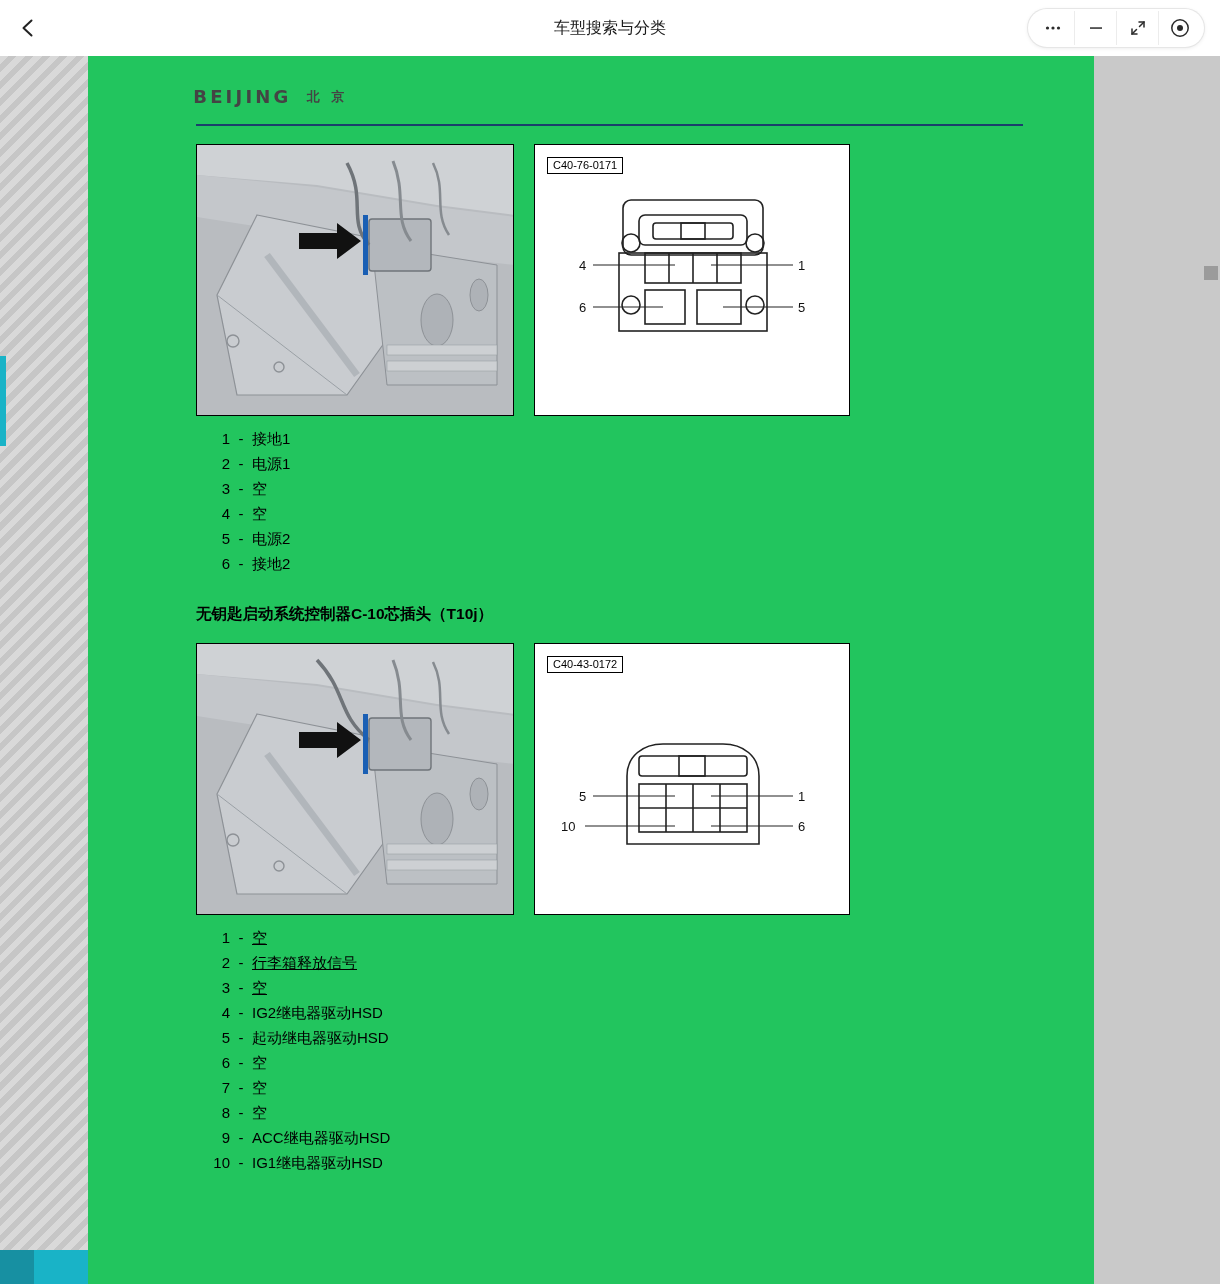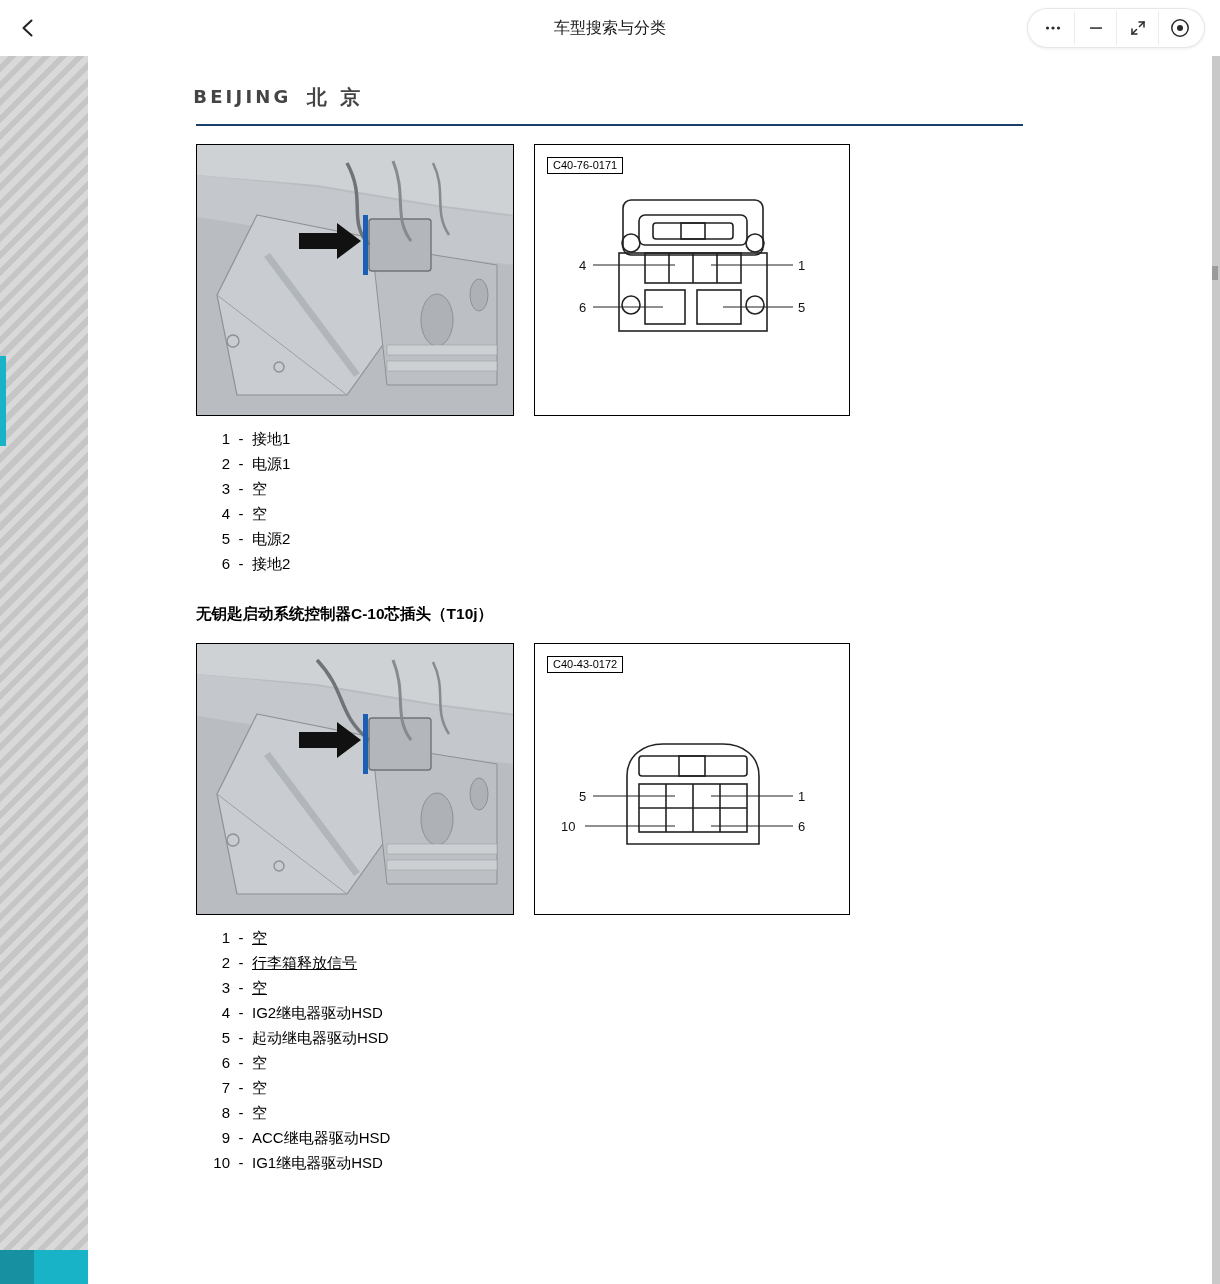--- a/index.html
+++ b/index.html
@@ -67,38 +67,38 @@
     position:absolute; right:0; top:0; width:18px; height:1228px;
     background:#c9c9c9;
   }
   .scroll-thumb {
     position:absolute; right:2px; top:210px; width:14px; height:14px;
     background:#9b9b9b;
   }
 
   
   .sheet {
-    position:absolute; left:88px; top:0; width:1124px; height:1228px;
-    background:#ffffff;
+    position:absolute; left:88px; top:0; width:1006px; height:1228px;
+    background:#22c55e;
     overflow:hidden;
   }
   .doc {
     position:absolute; left:0; top:0; width:1114px; padding:18px 0 0 0;
   }
 
   
   .brand-row {
     margin:6px 0 0 108px; display:flex; align-items:center; gap:18px; height:34px;
   }
   .brand-logo {
     font-family:"DejaVu Sans", sans-serif;
     font-size:17px; font-weight:bold; letter-spacing:3px; color:#444;
     transform:scaleX(1.06);
   }
-  .brand-cn { font-size:20px; font-weight:bold; color:#444; letter-spacing:4px; }
+  .brand-cn { font-size:13px; font-weight:bold; color:#444; letter-spacing:4px; }
   .brand-rule {
     margin:10px 0 0 108px; width:827px; height:2px; background:#1b3f6b;
   }
 
   
   .fig-row {
     margin:18px 0 0 108px; display:flex; gap:20px;
   }
   .fig-photo {
     width:318px; height:272px; border:1px solid #000;

